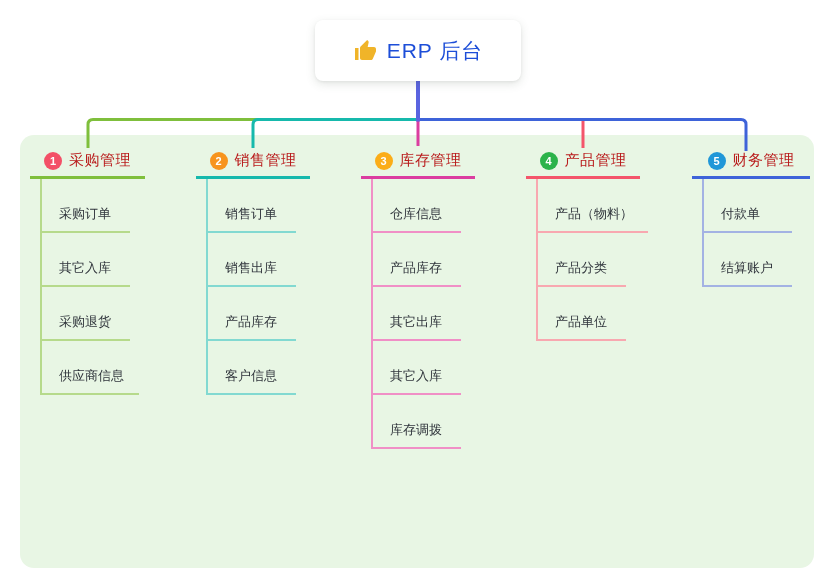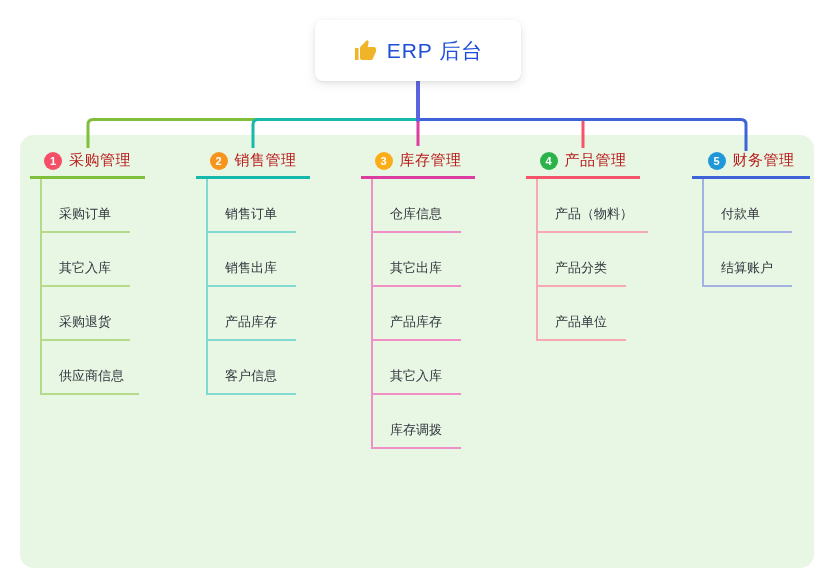--- a/index.html
+++ b/index.html
@@ -121,24 +121,24 @@
   <div class="branch b3" style="--line: #db3da0; --light: #f08fc6; --badge: #fbad18;">
     <div class="branch-title">
       <span class="badge">3</span>
       <span class="btext">库存管理</span>
     </div>
     <div class="children">
       <div class="child">
           <span>仓库信息</span>
         </div>
       <div class="child">
-          <span>其它出库</span>
+          <span>产品库存</span>
         </div>
       <div class="child">
-          <span>产品库存</span>
+          <span>其它出库</span>
         </div>
       <div class="child">
           <span>其它入库</span>
         </div>
       <div class="child">
           <span>库存调拨</span>
         </div>
     </div>
   </div>
 

